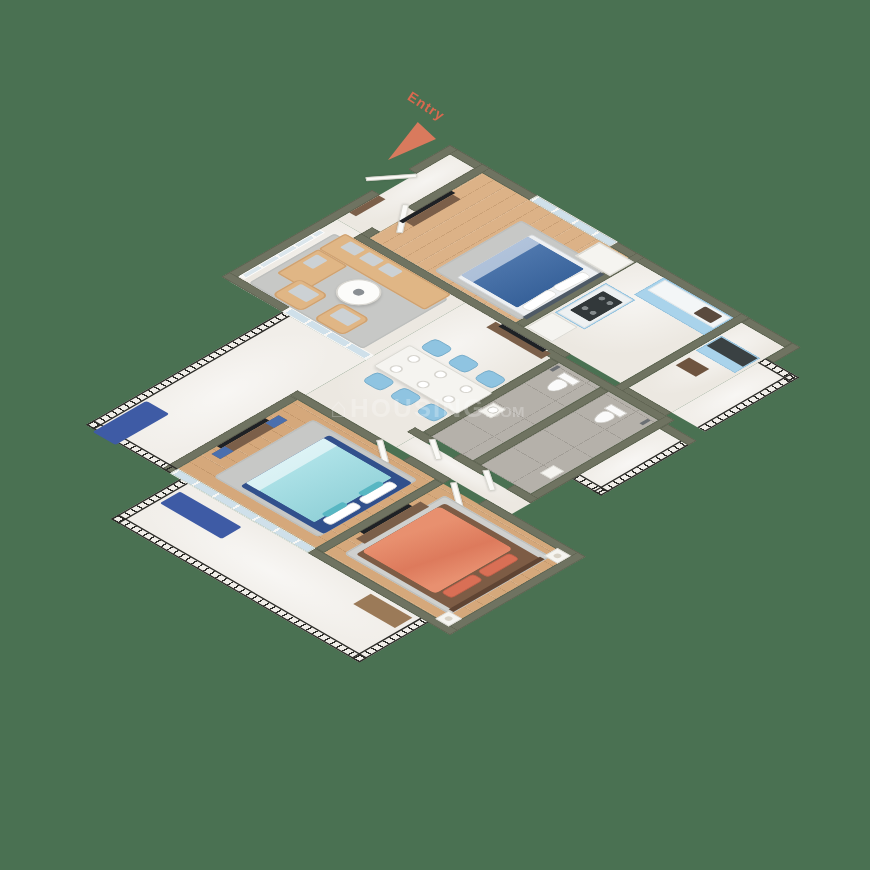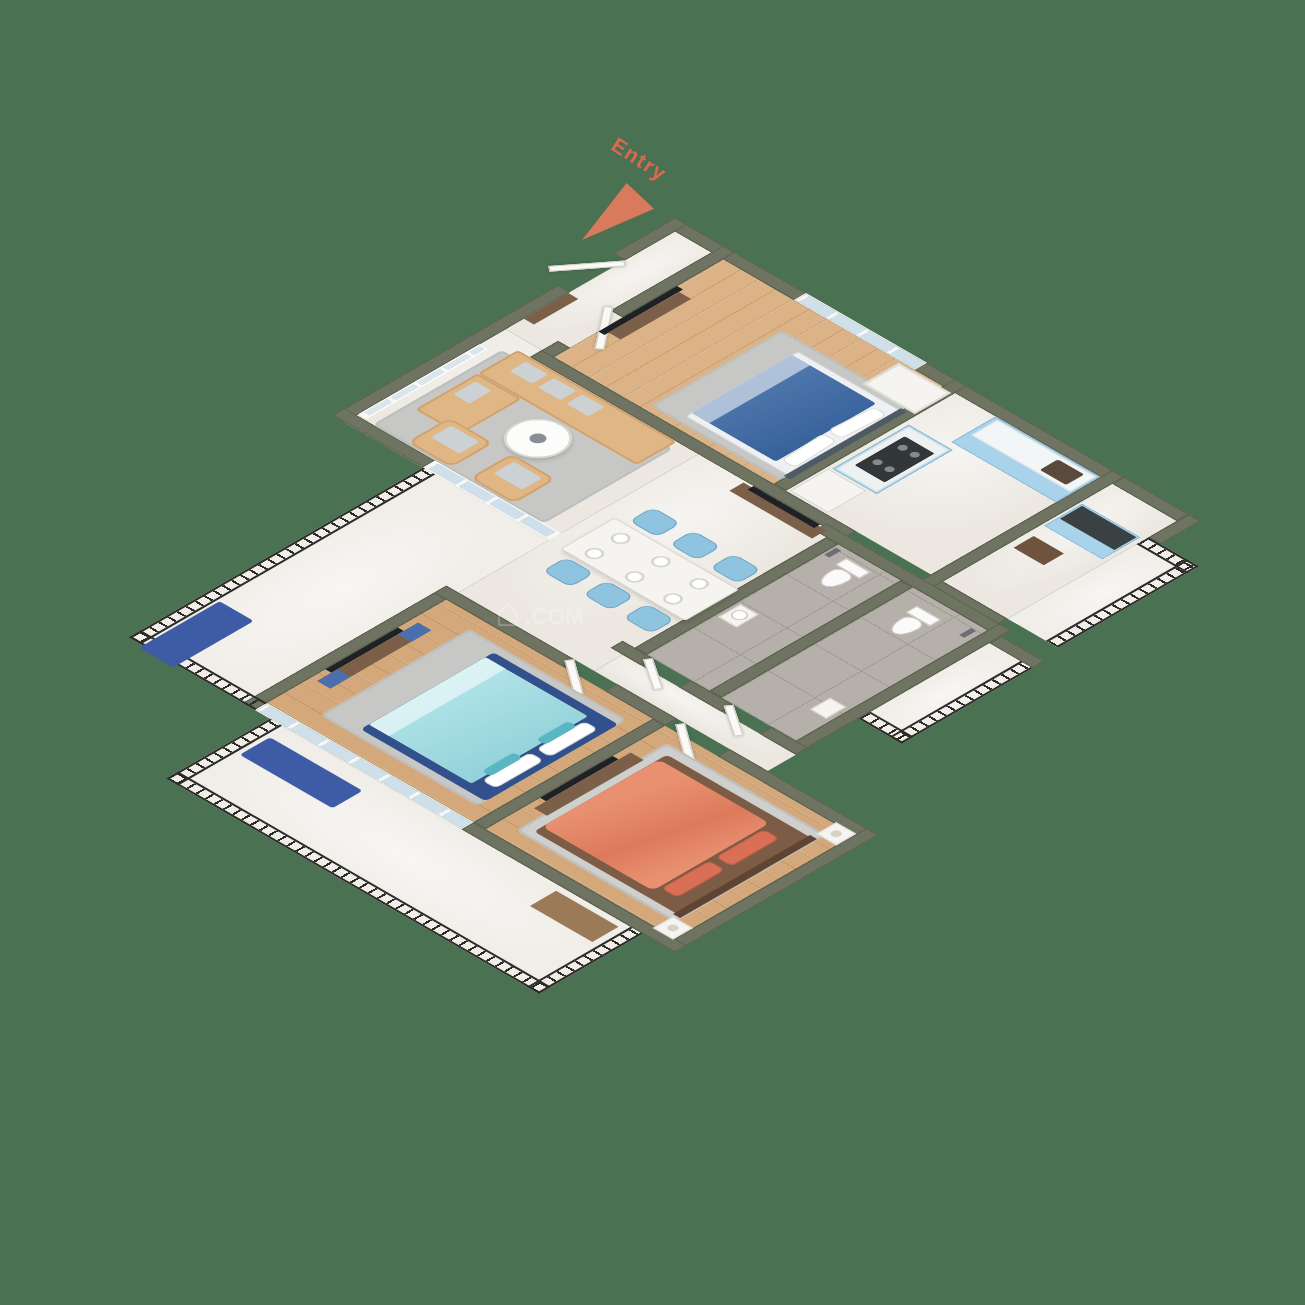--- a/index.html
+++ b/index.html
@@ -217,15 +217,16 @@
     <div class="p" style="left:520px;top:638px;width:62px;height:26px;background:#9b7a58;"></div>
   </div>
 
   <div class="entry-marker">
     <span class="entry-text">Entry</span>
     <div class="entry-arrow"></div>
   </div>
 
   <div class="watermark">
     <span class="wm-glyph">⌂</span>
+    <span class="wm-main">HOUSING</span>
     <span class="wm-suffix">.COM</span>
   </div>
 </div>
 
 </body></html>

